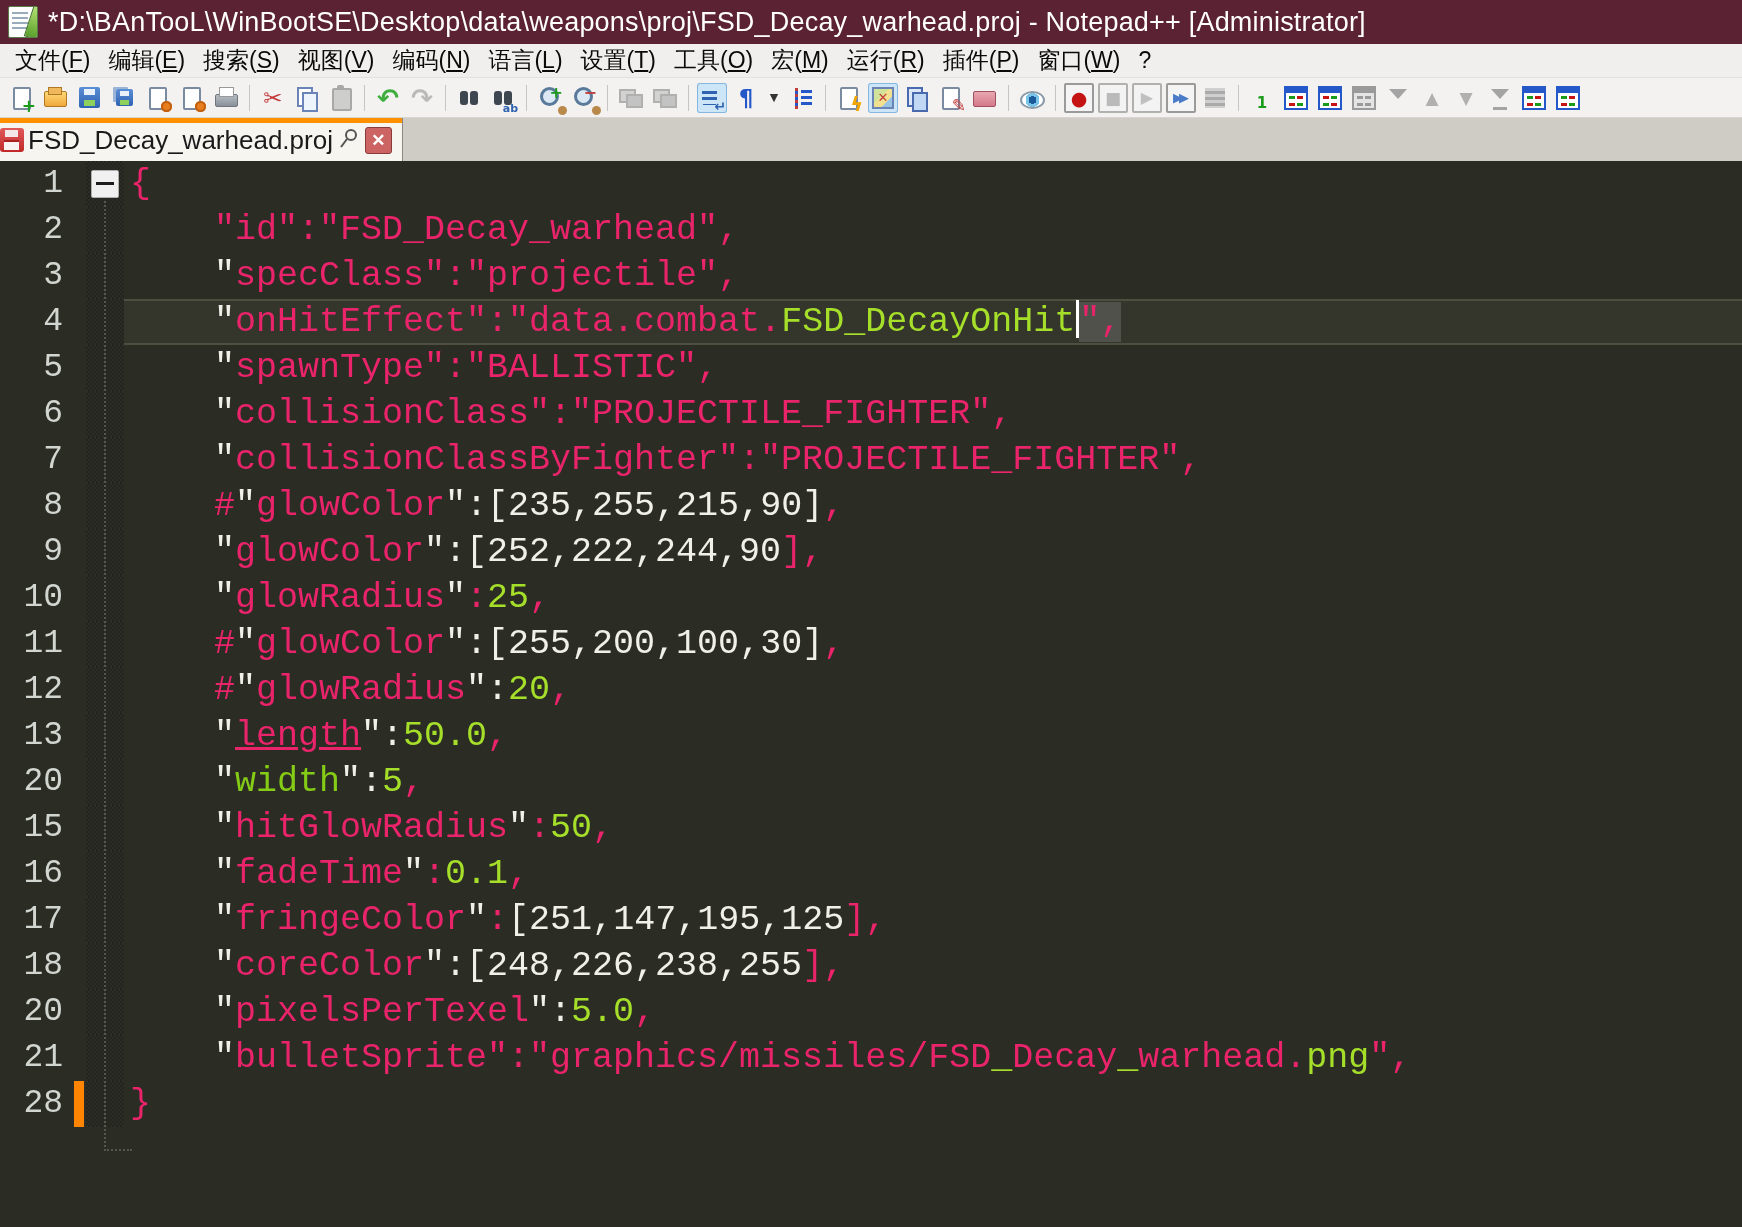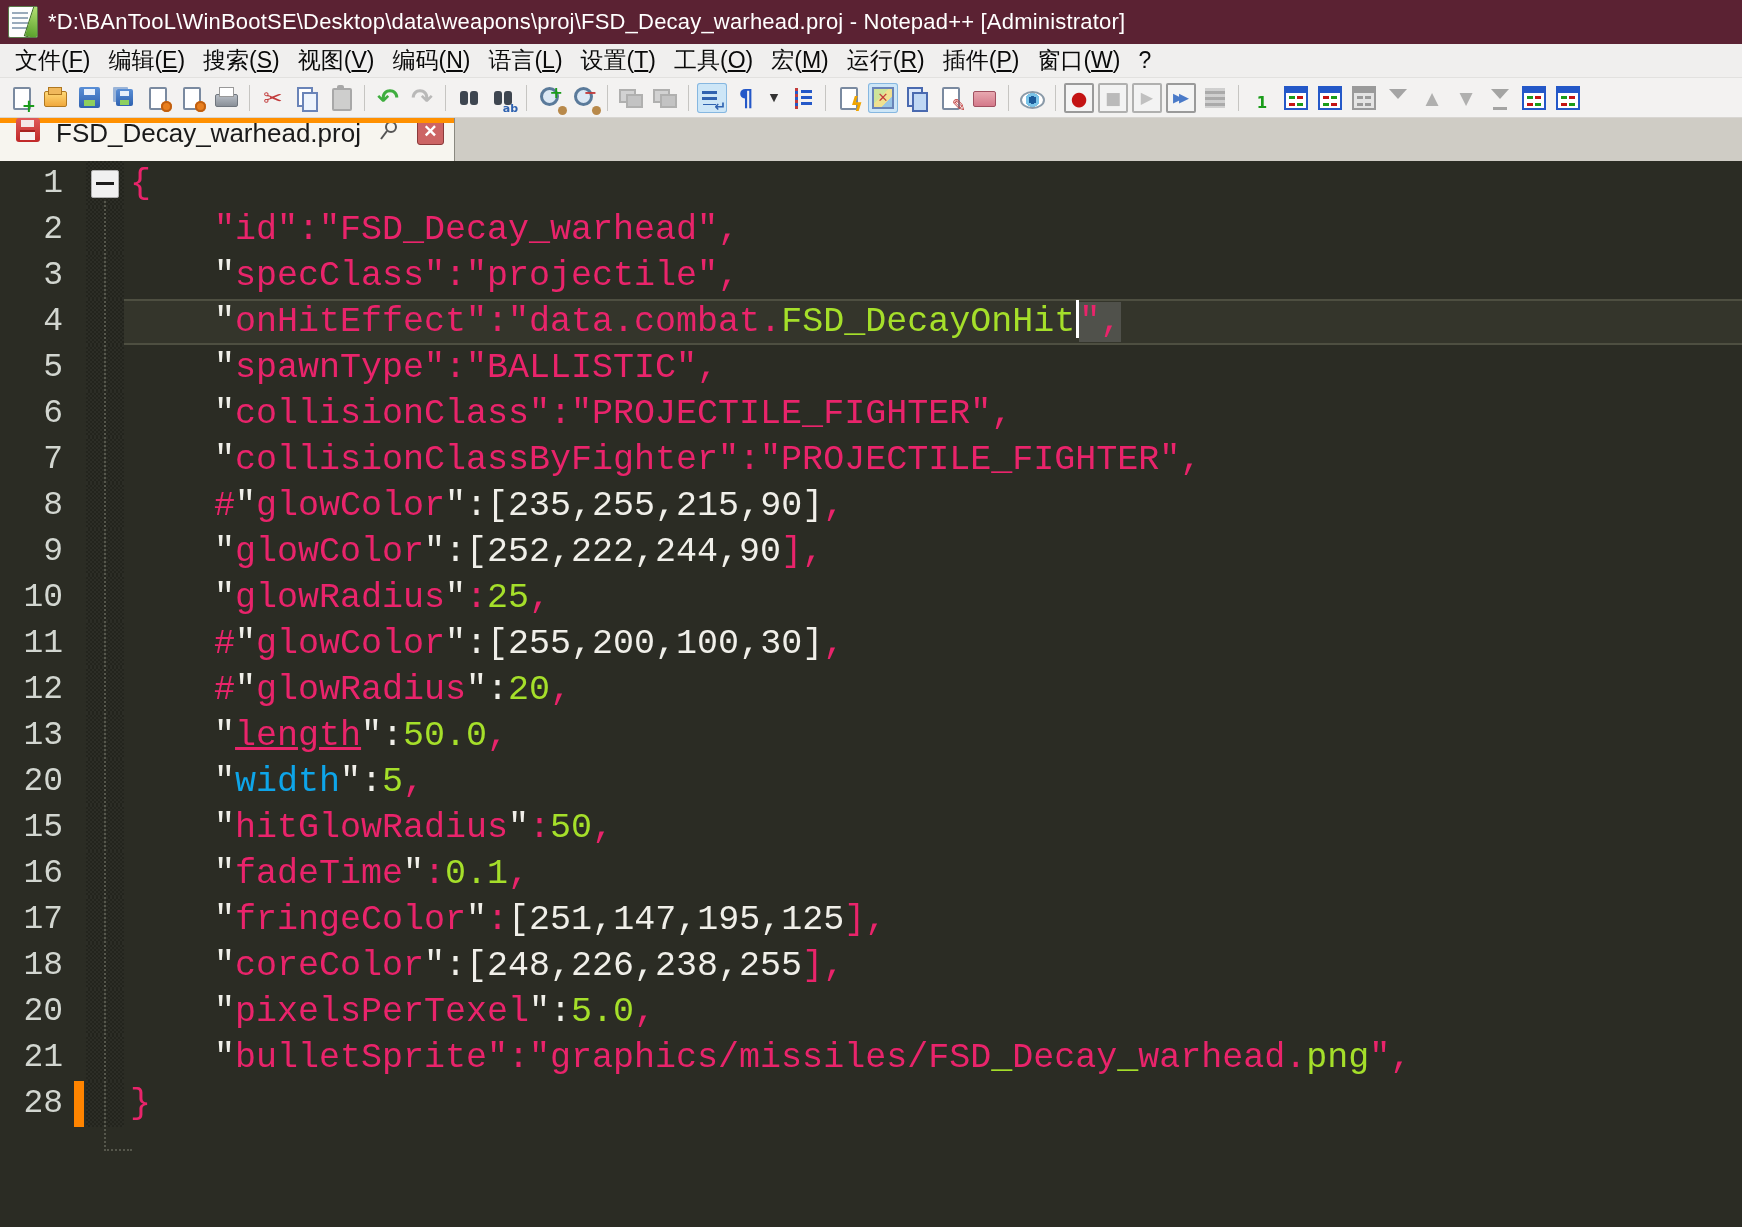--- a/index.html
+++ b/index.html
@@ -7,21 +7,21 @@
        font-family:"Liberation Sans",sans-serif;-webkit-font-smoothing:antialiased}
 
   
   .titlebar{height:44px;background:#5b2233;display:flex;align-items:center;padding-left:8px;color:#fff}
   .appicon{width:28px;height:30px;position:relative;flex:none;margin-right:10px;background:#fdfdfd;
            border:1px solid #5a7a4a;border-radius:2px;overflow:hidden}
   .appicon::before{content:"";position:absolute;left:3px;top:5px;right:9px;height:18px;
            background:repeating-linear-gradient(#9ab 0 2px,transparent 2px 5px)}
   .appicon::after{content:"";position:absolute;right:-6px;top:-4px;width:12px;height:34px;
            background:linear-gradient(#bfe97a,#5aa02c);transform:rotate(18deg);border:1px solid #3c6e1e}
-  .title-text{font-size:22px;white-space:nowrap;letter-spacing:.2px}
+  .title-text{font-size:27px;white-space:nowrap;letter-spacing:.2px}
 
   
   .menubar{height:33px;background:#f0efee;display:flex;align-items:center;padding-left:6px;
            border-bottom:1px solid #e2e1df}
   .menu-item{font-size:23px;color:#0a0a0a;padding:0 9px;height:100%;display:flex;align-items:center;cursor:default}
   .menu-item u{text-decoration:underline}
 
   
   .toolbar{height:39px;background:#f3f2f1;display:flex;align-items:center;padding-left:5px;
            border-bottom:1px solid #d8d6d2;overflow:hidden}
@@ -109,22 +109,22 @@
              border:9px solid transparent;border-top:10px solid #8a8a8a}
   .ic-sort-hourglass-2::after{content:"";position:absolute;bottom:3px;left:8px;width:14px;height:3px;background:#8a8a8a}
   .ic-sort-asc::before{content:"▲";color:#9a9a9a;font-size:17px}
   .ic-sort-desc::before{content:"▼";color:#9a9a9a;font-size:17px}
   .ic-monitor-1::before,.ic-monitor-2::before{content:"";position:absolute;inset:3px;border:2px solid #2458c8;border-top-width:7px;background:#fff}
   .ic-monitor-1::after,.ic-monitor-2::after{content:"";position:absolute;left:8px;top:13px;width:6px;height:3px;background:#1a9c1a;
              box-shadow:8px 0 0 #c41414,0 7px 0 #c41414,8px 7px 0 #1a9c1a}
 
   
   .tabstrip{height:44px;background:#cfccc5;display:flex;align-items:stretch;border-bottom:1px solid #9a978f}
-  .tab{position:relative;display:flex;background:#f7f5ef;border-right:1px solid #8a8880;
-       padding:0 10px 0 16px;gap:16px}
+  .tab{position:relative;display:flex;align-items:center;background:#f7f5ef;border-right:1px solid #8a8880;
+       padding:0 10px 0 0;gap:4px}
   .tab::before{content:"";position:absolute;left:0;right:0;top:0;height:5px;background:#ff9000}
   .tab-floppy{width:24px;height:24px;position:relative;background:linear-gradient(#e05a5a,#c02828);border-radius:3px;flex:none}
   .tab-floppy::before{content:"";position:absolute;left:5px;top:2px;width:13px;height:7px;background:#f4e8e8}
   .tab-floppy::after{content:"";position:absolute;left:4px;bottom:2px;width:15px;height:8px;background:#f8f2f2;
        border-top:2px solid #a82020}
   .tab-label{font-size:26px;color:#1a1a1a;white-space:nowrap}
   .pin-icon{flex:none}
   .tab-close{width:25px;height:25px;background:#cc6464;border:1px solid #8a3a3a;border-radius:3px;color:#fff;
        display:flex;align-items:center;justify-content:center;font-size:17px;font-weight:bold;flex:none}
 
@@ -409,21 +409,21 @@
         <div class="row">
           <div class="ln">13</div>
           <div class="chg"></div>
           <div class="fold"></div>
           <div class="txt"><span class="tok" style="color: rgb(240, 239, 233);">    "</span><span class="tok" style="color: rgb(233, 36, 107); text-decoration: underline;">length</span><span class="tok" style="color: rgb(240, 239, 233);">":</span><span class="tok" style="color: rgb(165, 223, 42);">50.0</span><span class="tok" style="color: rgb(233, 36, 107);">,</span></div>
         </div>
         <div class="row">
           <div class="ln">20</div>
           <div class="chg"></div>
           <div class="fold"></div>
-          <div class="txt"><span class="tok" style="color: rgb(240, 239, 233);">    "</span><span class="tok" style="color: #0ea5e9;">width</span><span class="tok" style="color: rgb(240, 239, 233);">":</span><span class="tok" style="color: rgb(165, 223, 42);">5</span><span class="tok" style="color: rgb(233, 36, 107);">,</span></div>
+          <div class="txt"><span class="tok" style="color: rgb(240, 239, 233);">    "</span><span class="tok" style="color: #84cc16;">width</span><span class="tok" style="color: rgb(240, 239, 233);">":</span><span class="tok" style="color: rgb(165, 223, 42);">5</span><span class="tok" style="color: rgb(233, 36, 107);">,</span></div>
         </div>
         <div class="row">
           <div class="ln">15</div>
           <div class="chg"></div>
           <div class="fold"></div>
           <div class="txt"><span class="tok" style="color: rgb(240, 239, 233);">    "</span><span class="tok" style="color: rgb(233, 36, 107);">hitGlowRadius</span><span class="tok" style="color: rgb(240, 239, 233);">"</span><span class="tok" style="color: rgb(233, 36, 107);">:</span><span class="tok" style="color: rgb(165, 223, 42);">50</span><span class="tok" style="color: rgb(233, 36, 107);">,</span></div>
         </div>
         <div class="row">
           <div class="ln">16</div>
           <div class="chg"></div>

